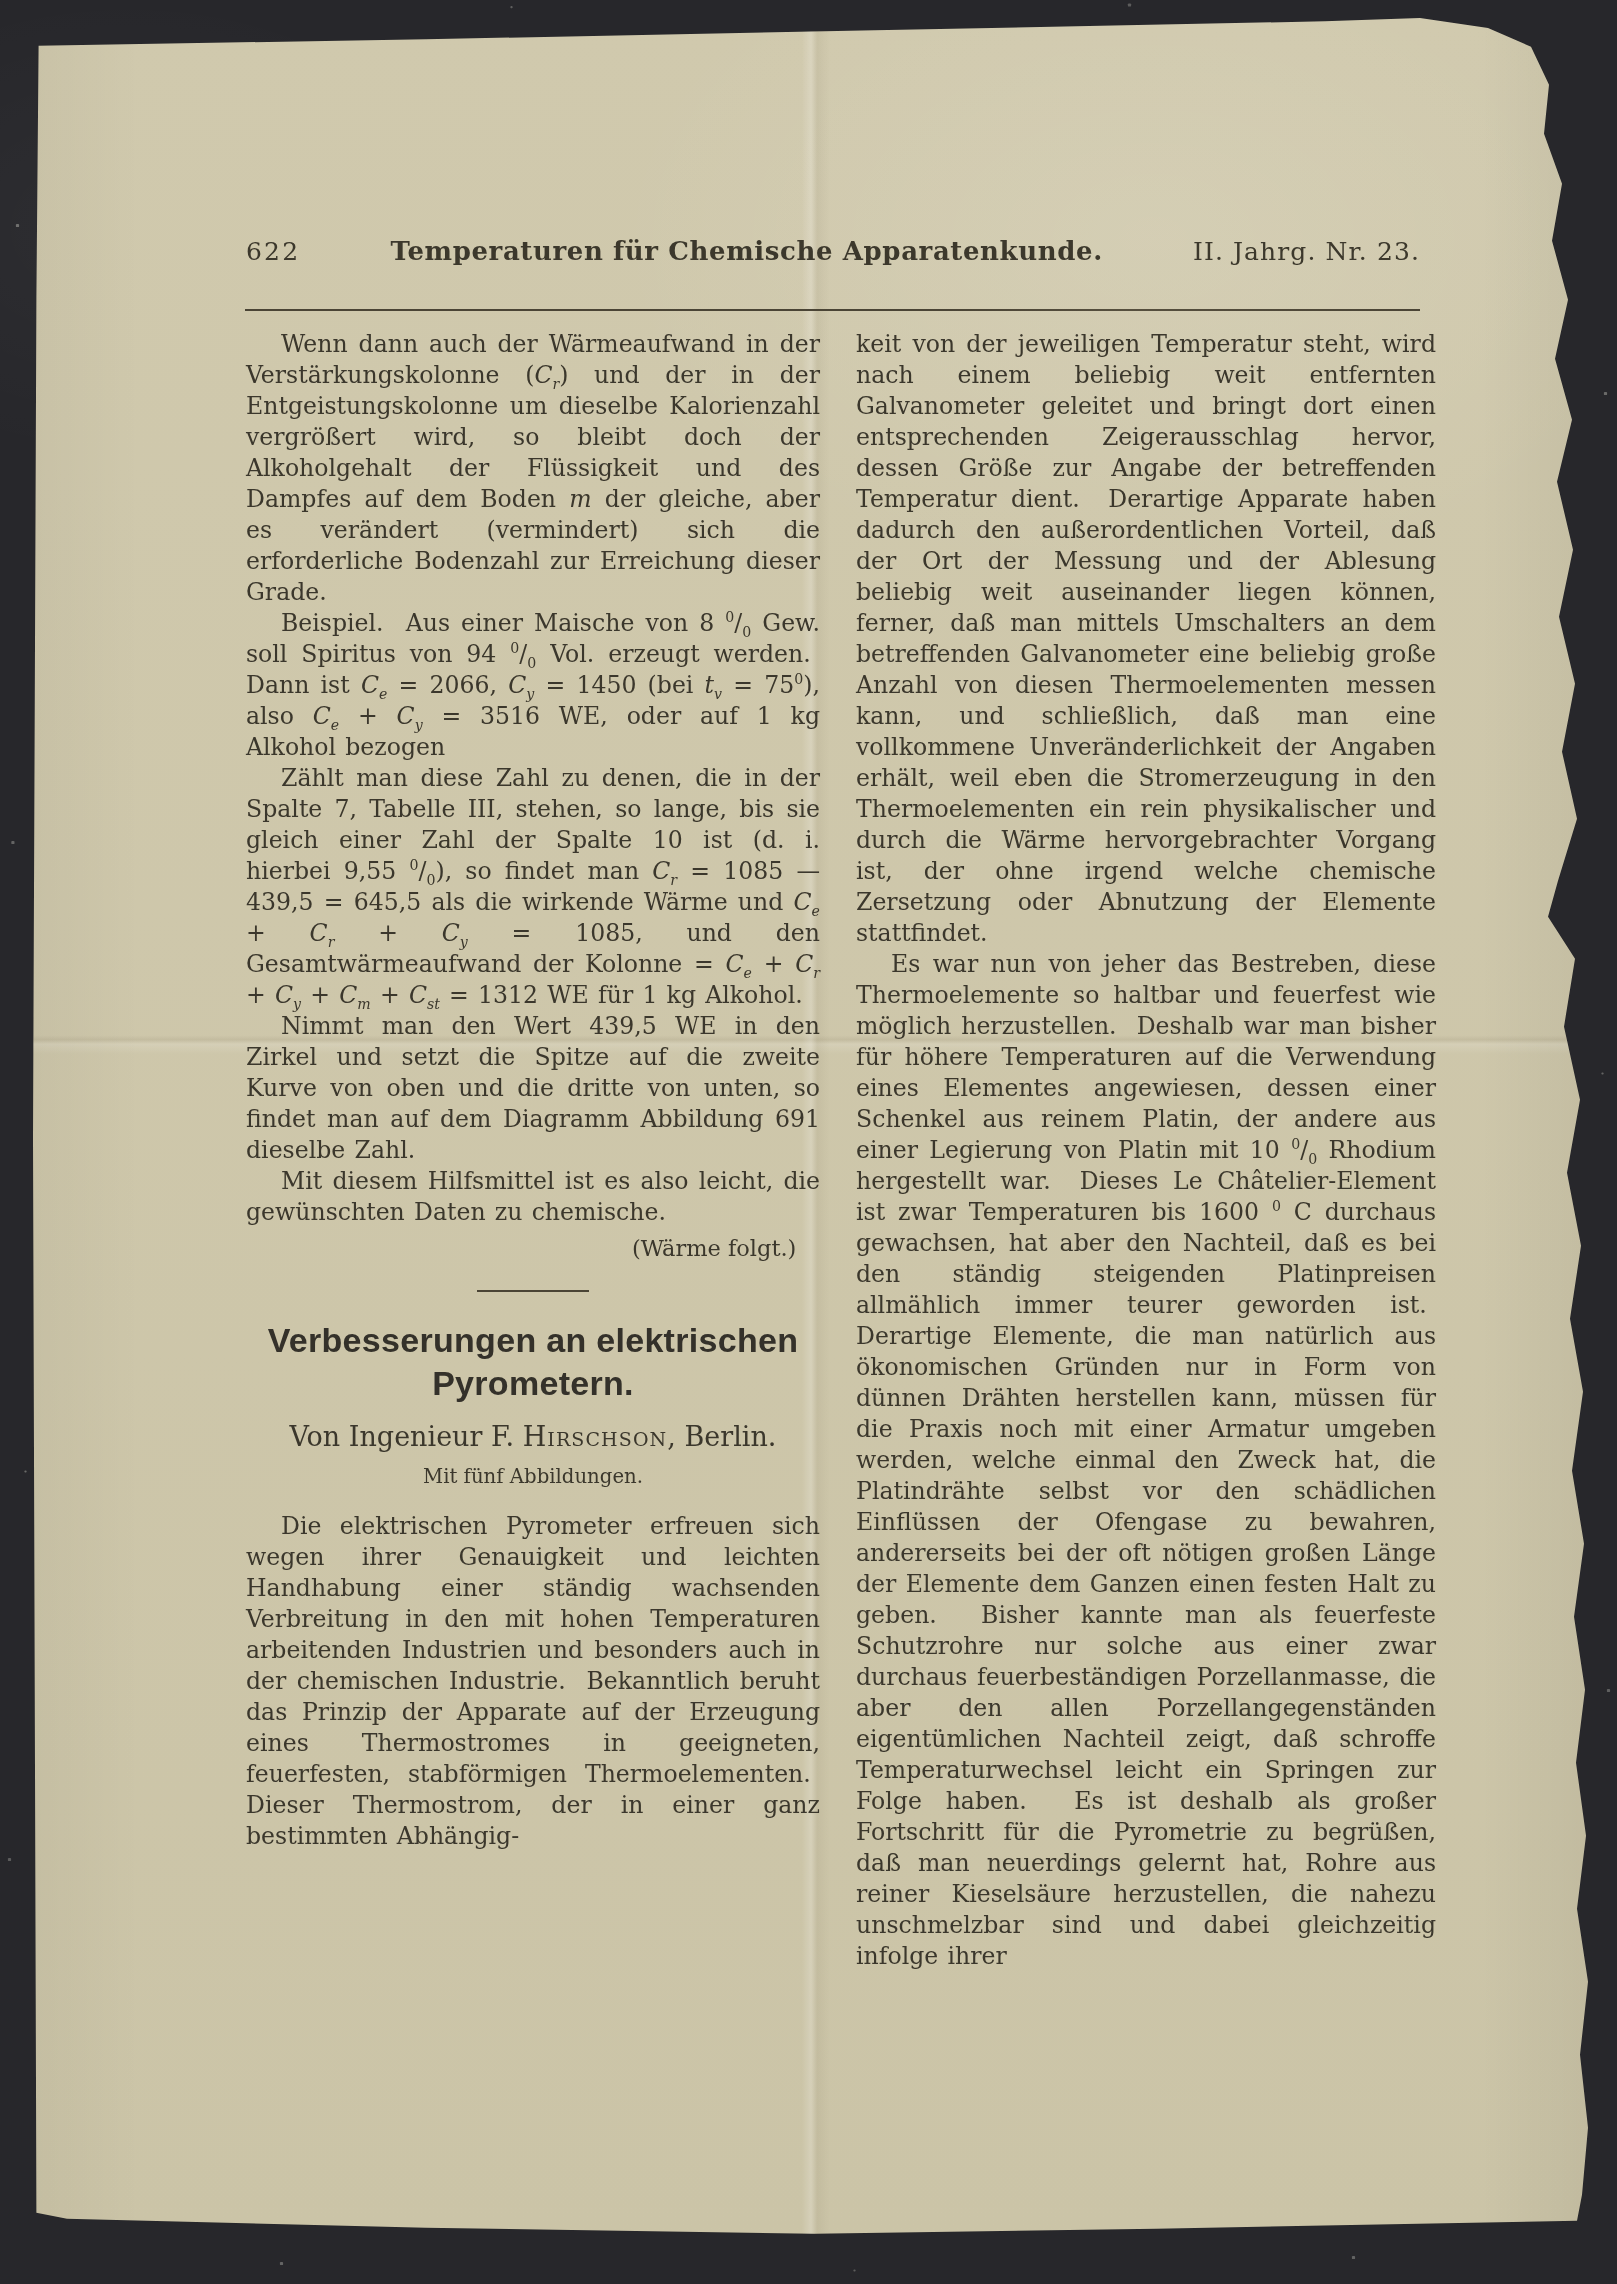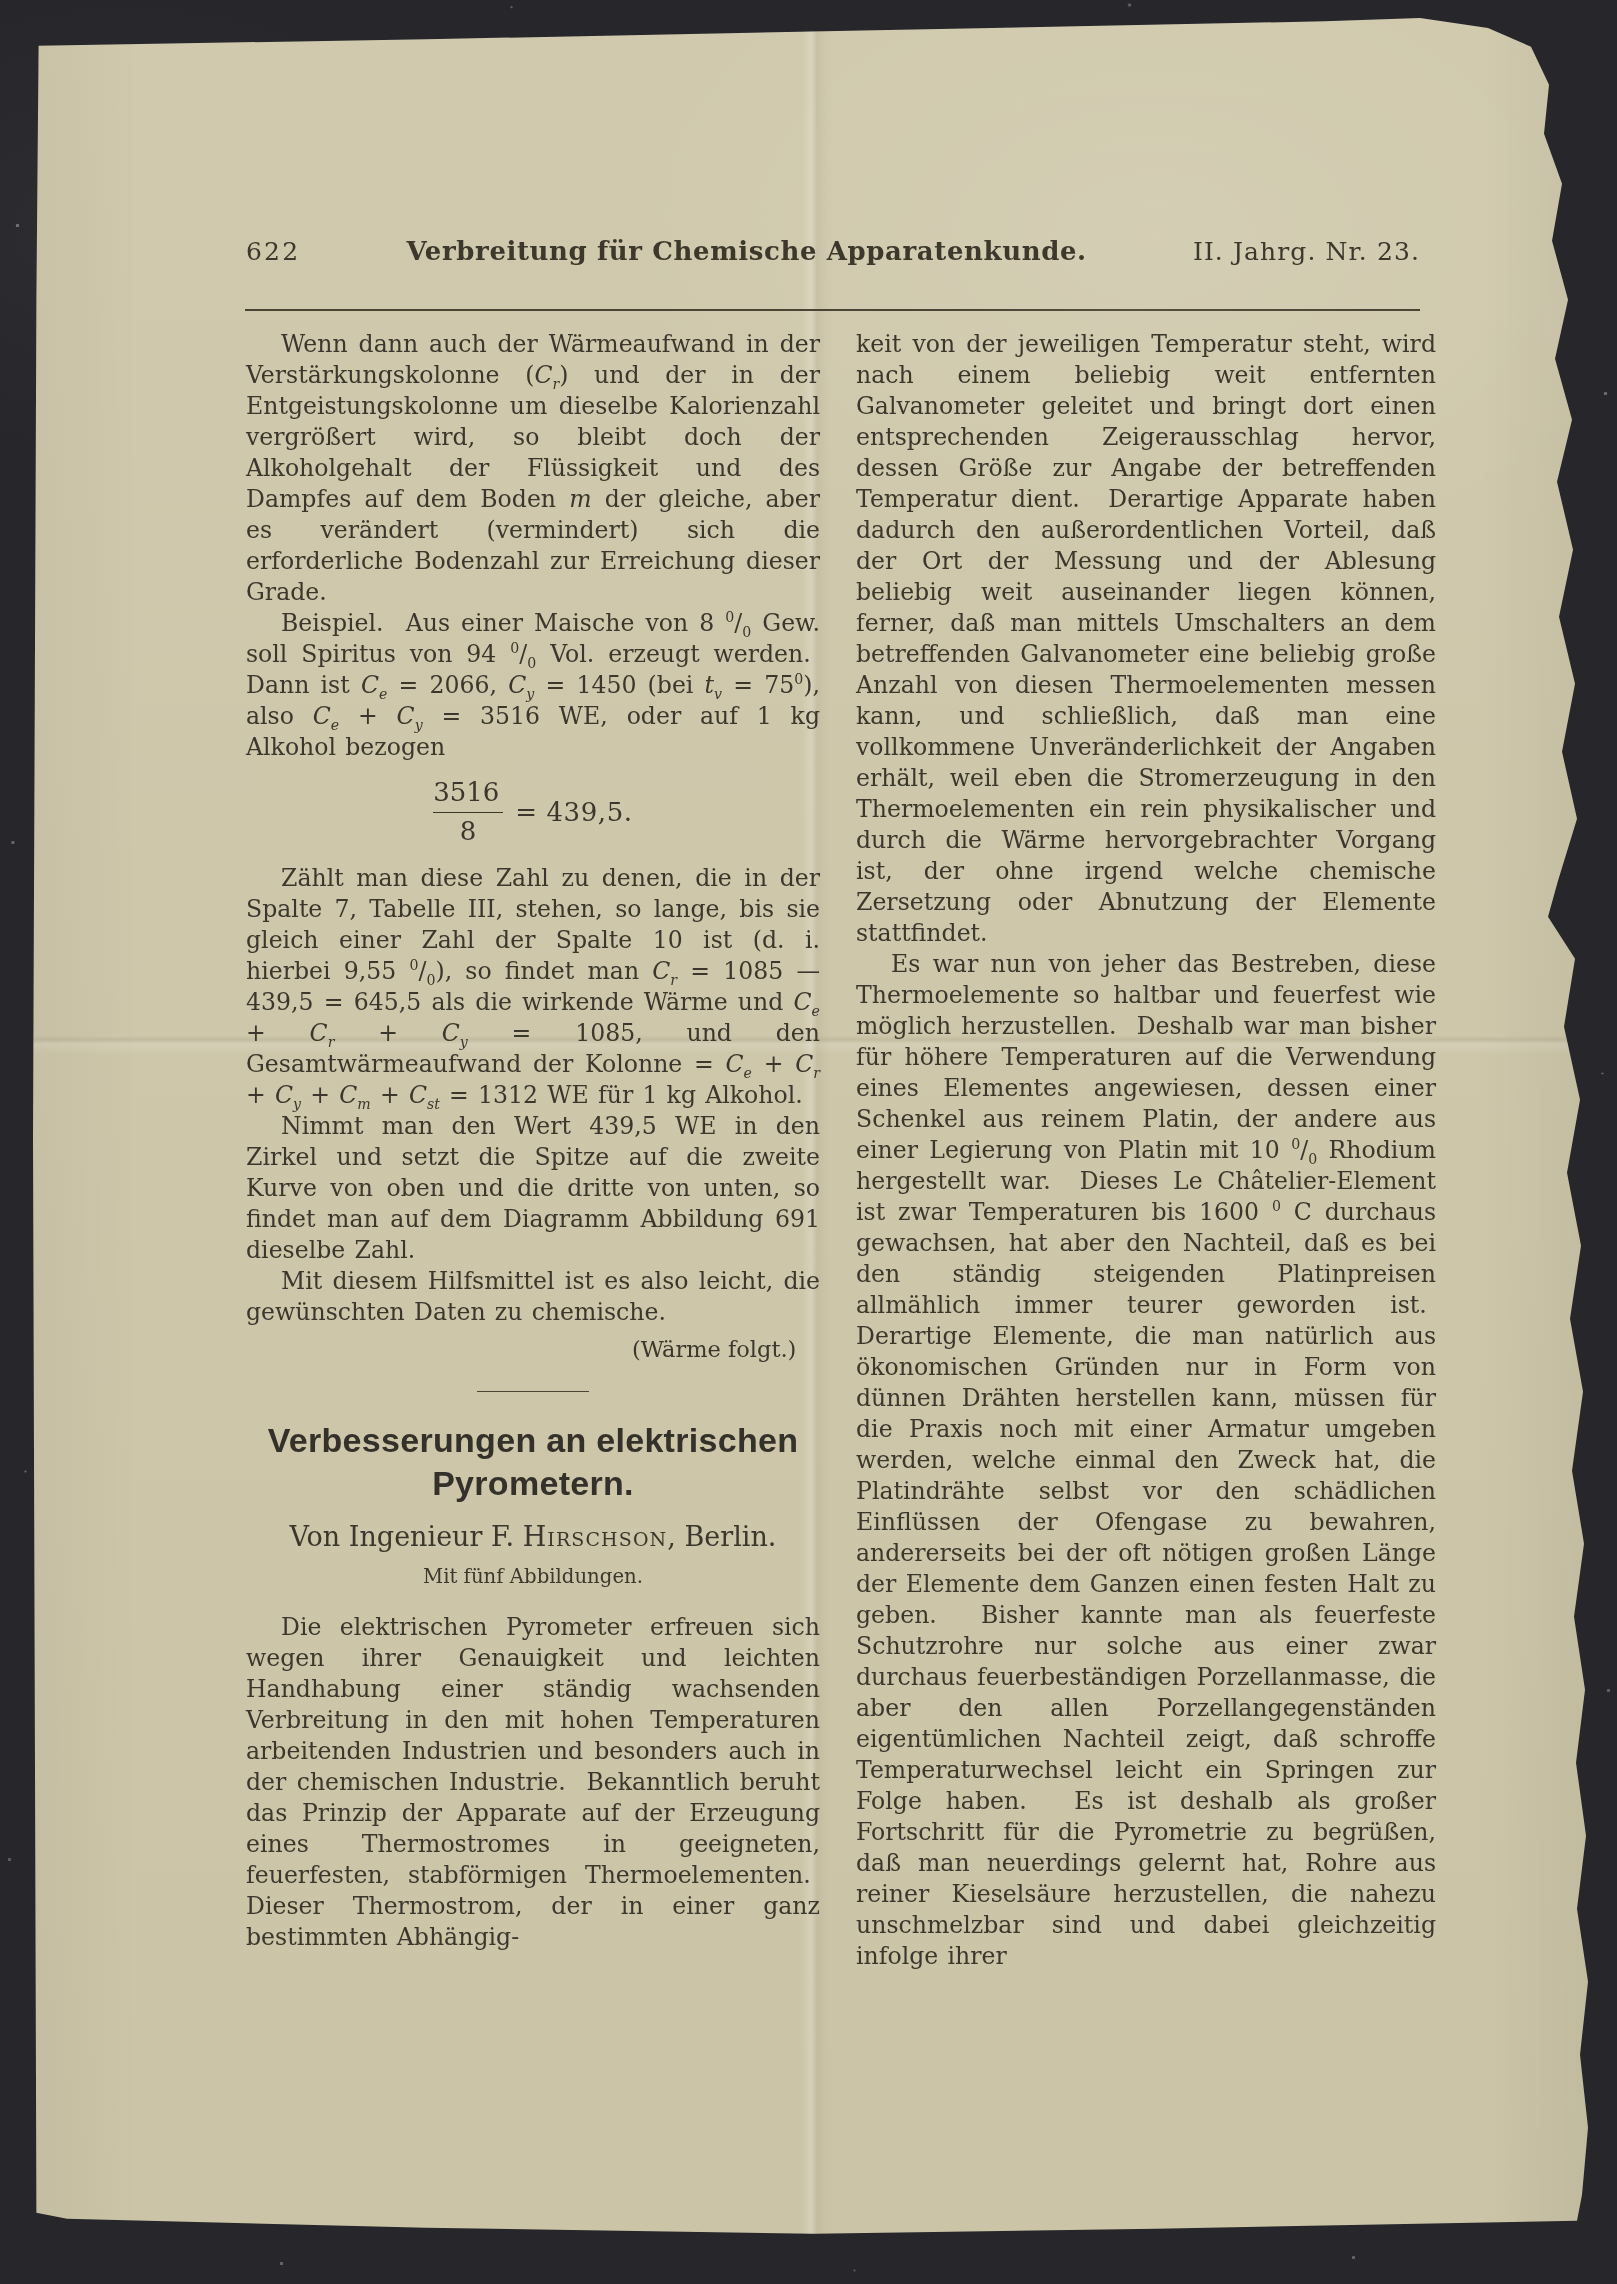--- a/index.html
+++ b/index.html
@@ -91,36 +91,29 @@
       1129px 4.5px 0 1.1px rgba(215,215,205,0.30);
   }
 </style>
 </head>
 <body>
 
 <div class="paper">
 
   <div class="header-row">
     <span class="pgnum">622</span>
-    <span class="jtitle">Verbreitung für Chemische Apparatenkunde.</span>
+    <span class="jtitle">Temperaturen für Chemische Apparatenkunde.</span>
     <span class="issue">II. Jahrg.  Nr. 23.</span>
   </div>
   <div class="header-rule"></div>
 
   <div class="col col-left">
     <p class="body ind">Wenn dann auch der Wärmeaufwand in der Verstärkungskolonne (<i>C<sub>r</sub></i>) und der in der Entgeistungskolonne um dieselbe Kalorienzahl vergrößert wird, so bleibt doch der Alkoholgehalt der Flüssigkeit und des Dampfes auf dem Boden <i>m</i> der gleiche, aber es verändert (vermindert) sich die erforderliche Bodenzahl zur Erreichung dieser Grade.</p>
     <p class="body ind">Beispiel.&nbsp; Aus einer Maische von 8 <sup>0</sup>/<sub>0</sub> Gew. soll Spiritus von 94 <sup>0</sup>/<sub>0</sub> Vol. erzeugt werden.&nbsp; Dann ist <i>C<sub>e</sub></i> = 2066, <i>C<sub>y</sub></i> = 1450 (bei <i>t<sub>v</sub></i> = 75<sup>0</sup>), also <i>C<sub>e</sub></i> + <i>C<sub>y</sub></i> = 3516 WE, oder auf 1 kg Alkohol bezogen</p>
 
-    <div class="equation">
-      <span class="frac">
-        <span class="num">3516</span>
-        <span class="den">8</span>
-      </span>
-      <span class="eqres">= 439,5.</span>
-    </div>
 
     <p class="body ind">Zählt man diese Zahl zu denen, die in der Spalte 7, Tabelle III, stehen, so lange, bis sie gleich einer Zahl der Spalte 10 ist (d. i. hierbei 9,55 <sup>0</sup>/<sub>0</sub>), so findet man <i>C<sub>r</sub></i> = 1085 — 439,5 = 645,5 als die wirkende Wärme und <i>C<sub>e</sub></i> + <i>C<sub>r</sub></i> + <i>C<sub>y</sub></i> = 1085, und den Gesamtwärmeaufwand der Kolonne = <i>C<sub>e</sub></i> + <i>C<sub>r</sub></i> + <i>C<sub>y</sub></i> + <i>C<sub>m</sub></i> + <i>C<sub>st</sub></i> = 1312 WE für 1 kg Alkohol.</p>
     <p class="body ind">Nimmt man den Wert 439,5 WE in den Zirkel und setzt die Spitze auf die zweite Kurve von oben und die dritte von unten, so findet man auf dem Diagramm Abbildung 691 dieselbe Zahl.</p>
     <p class="body ind">Mit diesem Hilfsmittel ist es also leicht, die gewünschten Daten zu chemische.</p>
     <p class="closing">(Wärme folgt.)</p>
 
     <div class="divider"></div>
 
     <h1 class="art-title">
       <span>Verbesserungen an elektrischen</span>

